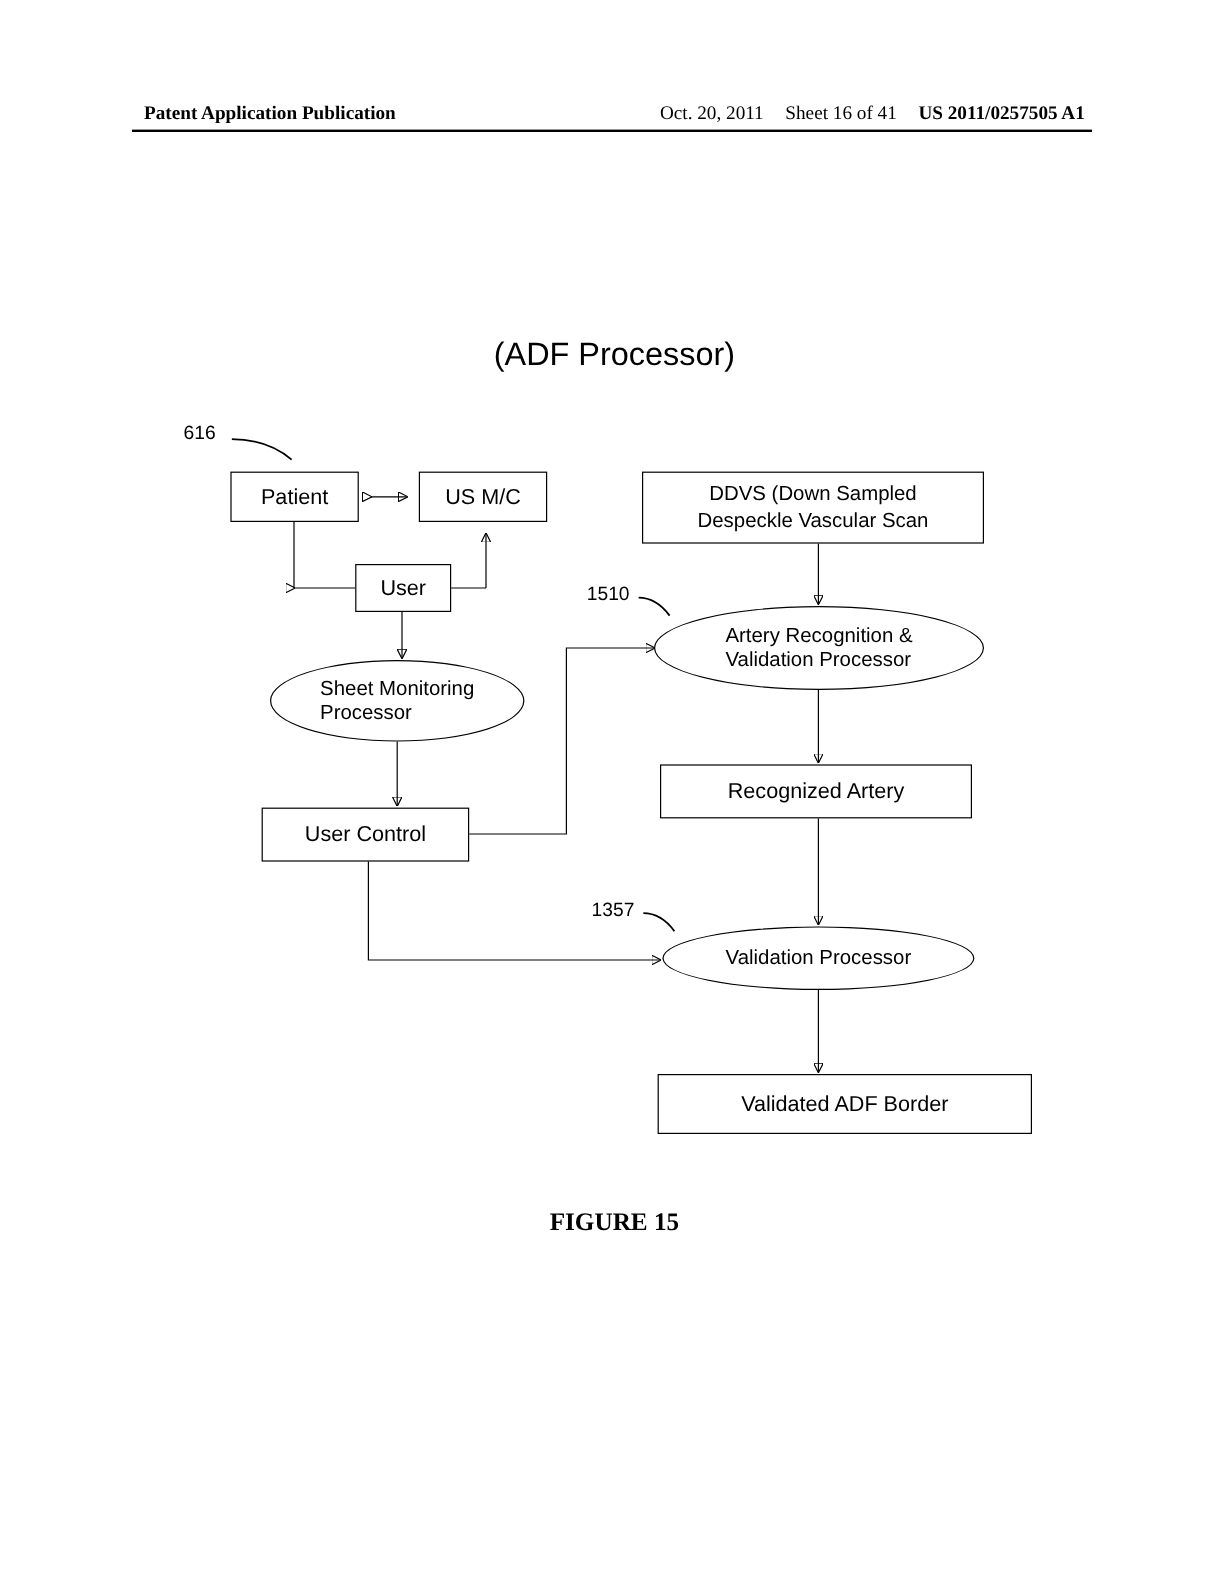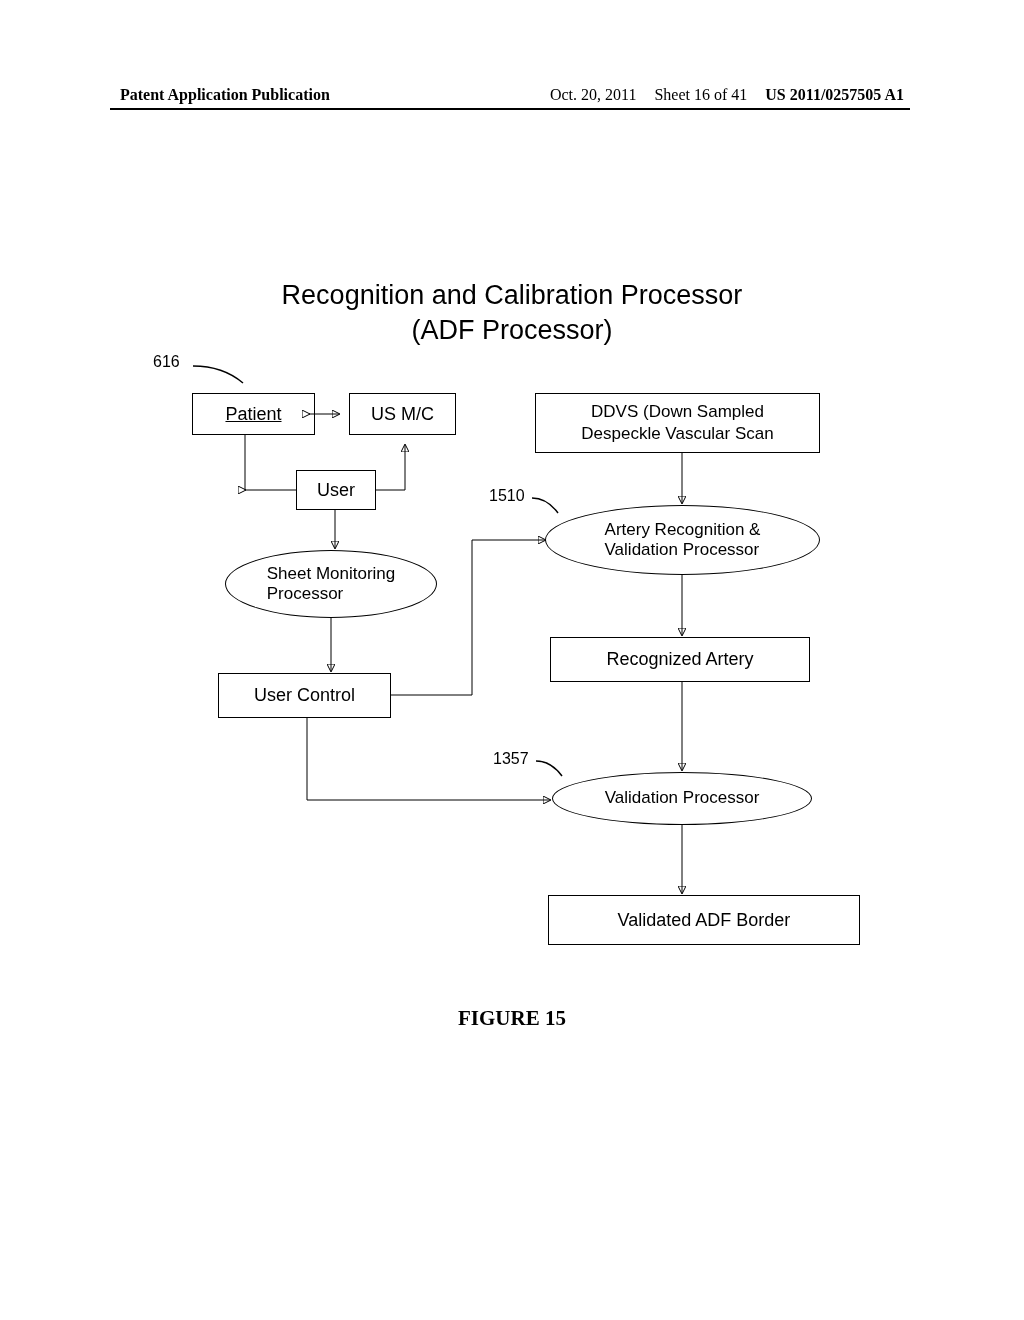--- a/index.html
+++ b/index.html
@@ -99,23 +99,22 @@
       font-size: 17px;
       display: flex;
       align-items: center;
       justify-content: center;
       line-height: 1.2;
     }
     
     #box-patient {
       top: 393px;
       left: 192px;
-      width: 123px;
+      width: 107px;
       height: 42px;
-      text-decoration: underline;
     }
     
     #box-usmc {
       top: 393px;
       left: 349px;
       width: 107px;
       height: 42px;
     }
     
     #box-ddvs {
@@ -242,21 +241,20 @@
   <span class="header-left">Patent Application Publication</span>
   <span class="header-right">
     <span>Oct. 20, 2011</span>
     <span>Sheet 16 of 41</span>
     <span>US 2011/0257505 A1</span>
   </span>
 </div>
 <div class="header-line"></div>
 
 <div class="title">
-  <div>Recognition and Calibration Processor</div>
   <div>(ADF Processor)</div>
 </div>
 
 <div class="ref-616">616</div>
 <svg class="leader-616" viewBox="0 0 60 25">
   <path d="M 0 5 Q 30 5 50 22" stroke="#000" stroke-width="1.5" fill="none"></path>
 </svg>
 
 <div id="box-patient" class="box">Patient</div>
 <div id="box-usmc" class="box">US M/C</div>

